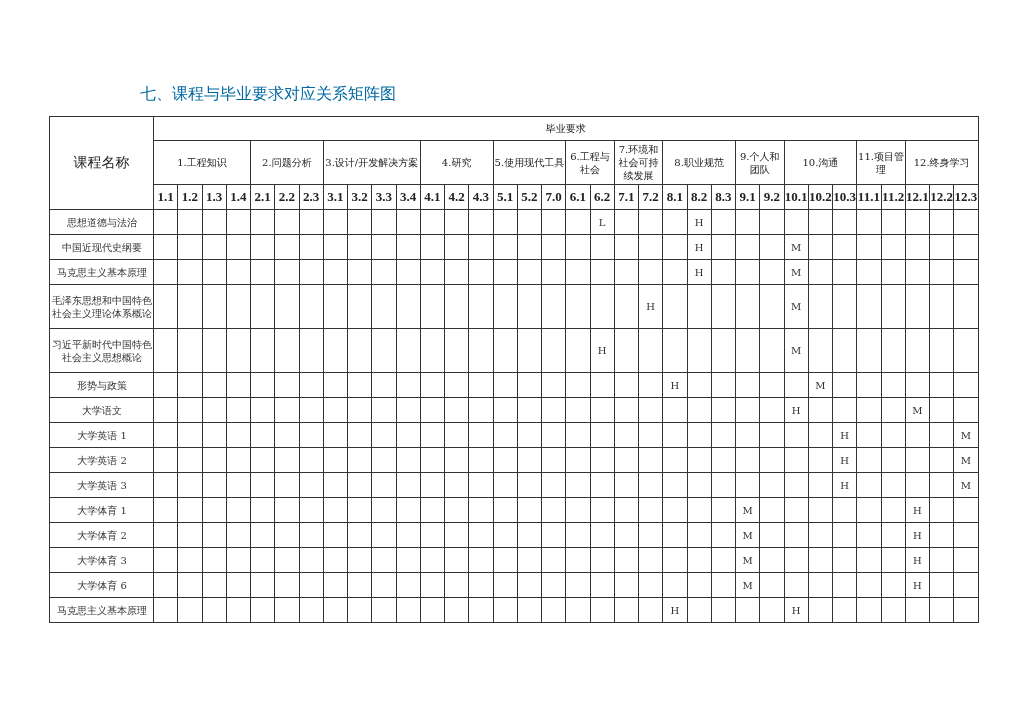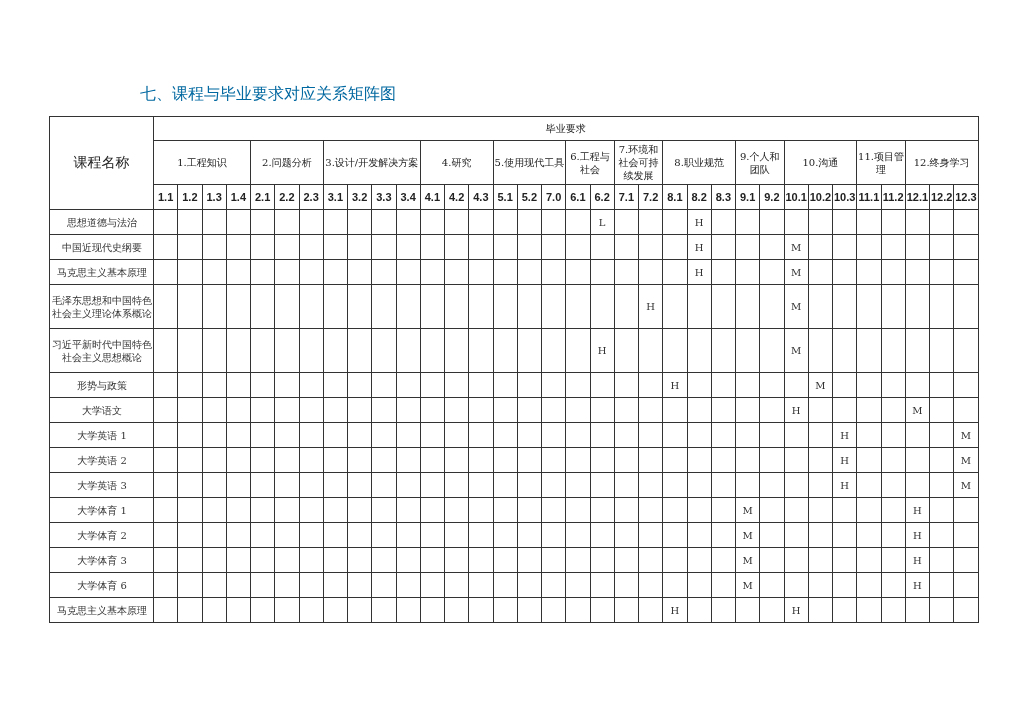--- a/index.html
+++ b/index.html
@@ -40,21 +40,21 @@
       padding: 0;
       text-align: center;
       vertical-align: middle;
       overflow: hidden;
       font-weight: normal;
     }
     table.matrix col.c-name { width: 104px; }
     table.matrix col.c-data { width: 24.26px; }
     .h-top { height: 23px; font-size: 10px; }
     .h-group { height: 43px; font-size: 10px; line-height: 13px; }
-    .h-sub { height: 24px; font-weight: bold !important; font-size: 11px; font-family: Liberation Sans, sans-serif; }
+    .h-sub { height: 24px; font-weight: bold !important; font-size: 13px; font-family: Liberation Serif, serif; }
     .course-name {
       text-align: right;
       padding-left: 1px !important;
       font-size: 10px;
       line-height: 13px;
       color: #333;
     }
     tr.r-std td { height: 24px; }
     tr.r-tall td { height: 43px; }
     .mark { font-size: 10px; color: #333; }

